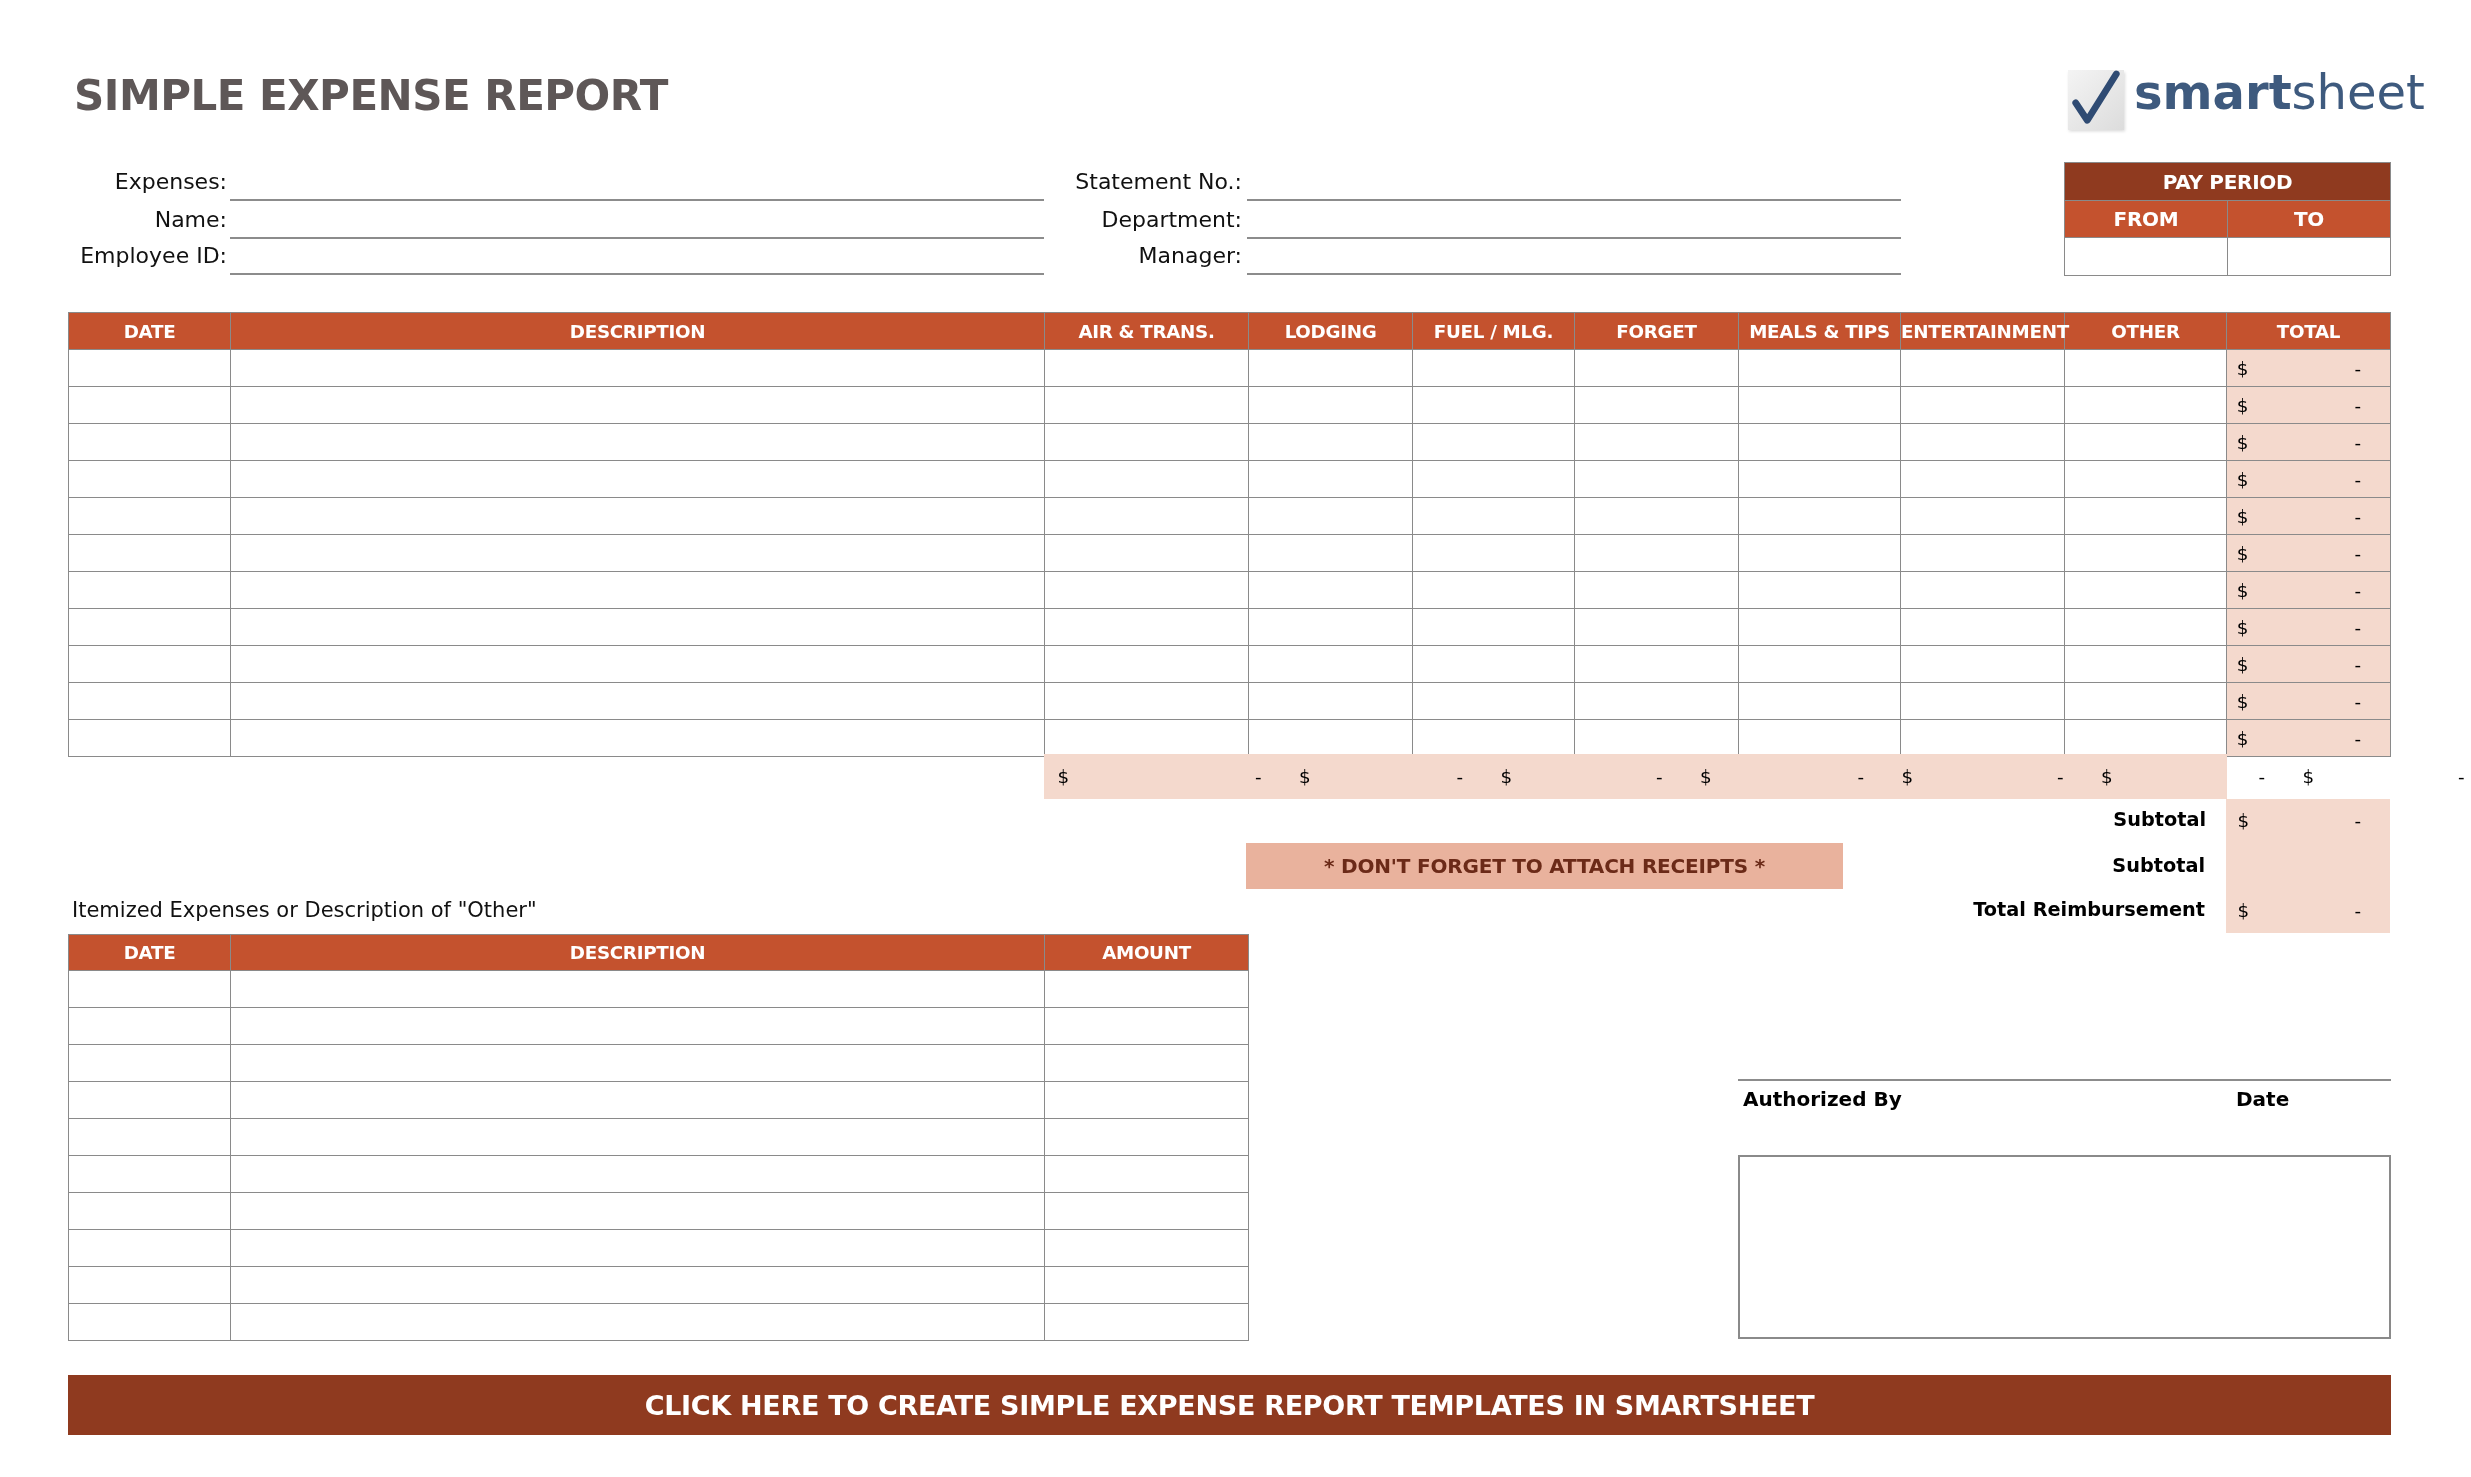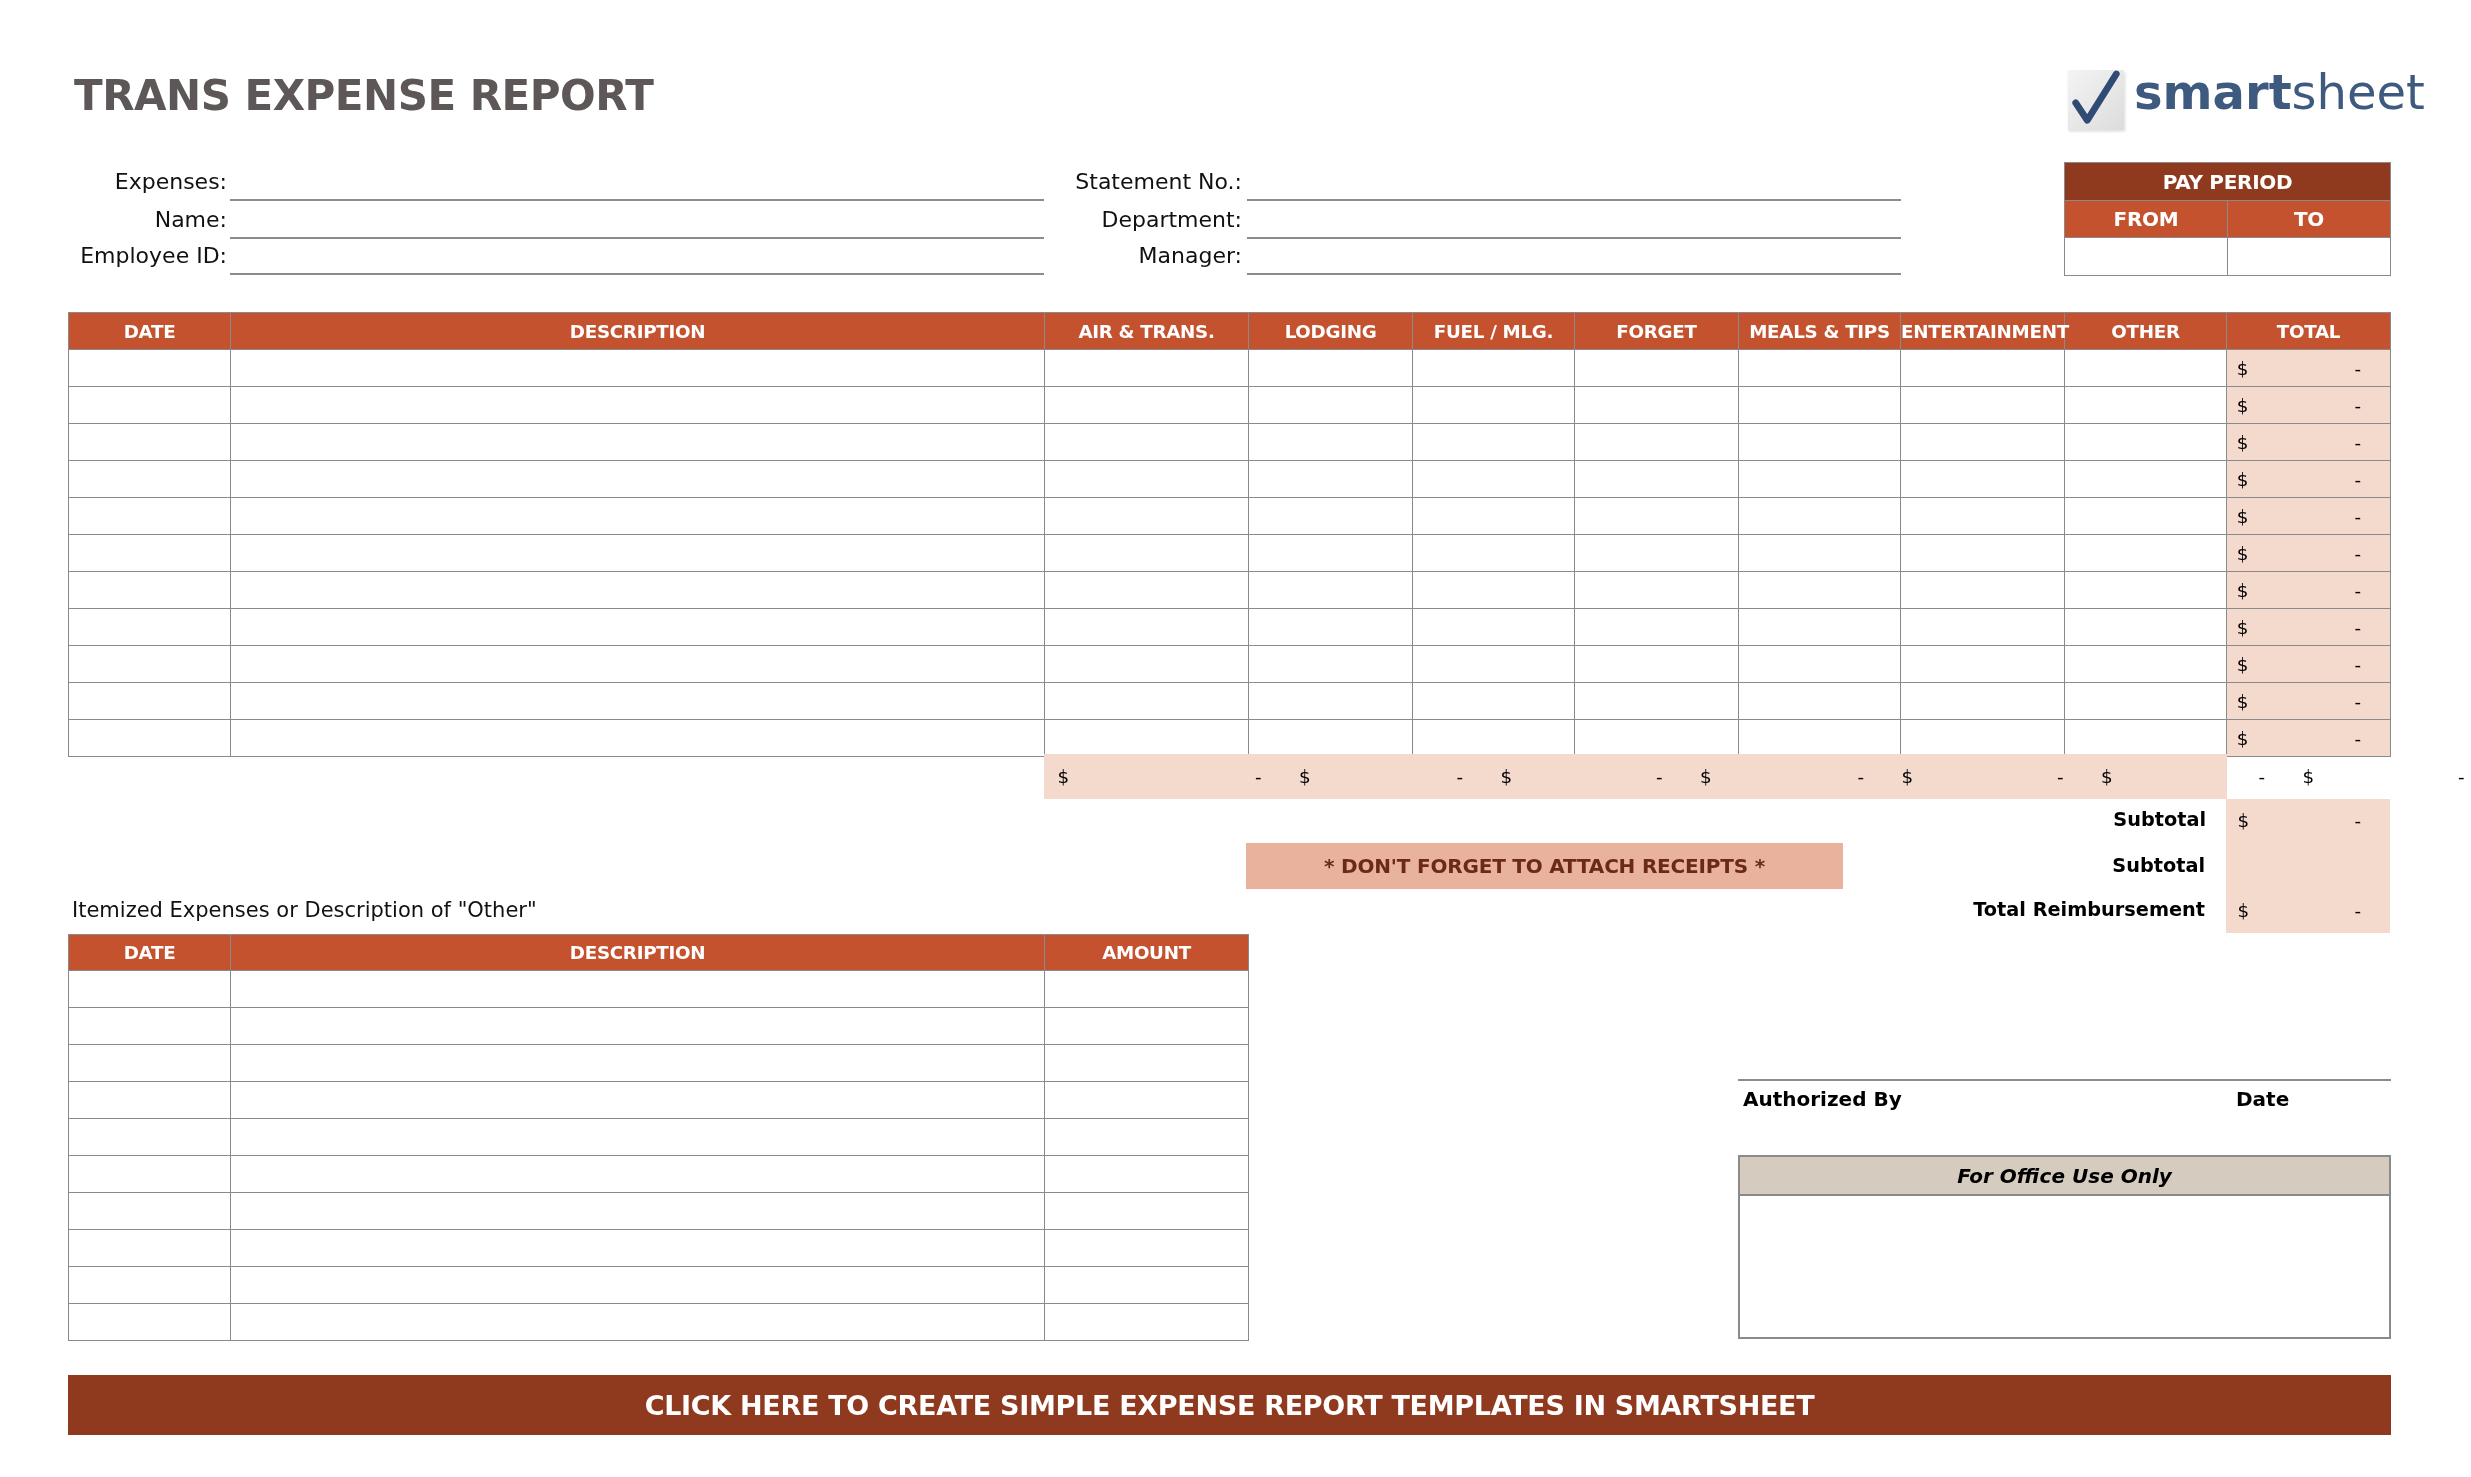--- a/index.html
+++ b/index.html
@@ -46,21 +46,21 @@
                  align-items: center; justify-content: center; font-style: italic; font-weight: bold; font-size: 20px; }
   .office-body { width: 100%; height: 142px; border: none; resize: none; outline: none; background: transparent; }
   .banner { left: 68px; top: 1375px; width: 2323px; height: 60px; background: #8f3a1f; color: #fff;
             font-weight: bold; font-size: 27px; display: flex; align-items: center; justify-content: center;
             letter-spacing: -0.3px; cursor: pointer; white-space: nowrap; }
   .cell-input { width: 100%; height: 100%; border: none; outline: none; background: transparent; }
 </style>
 </head>
 <body>
 
-<div class="abs title">TRANS EXPENSE REPORT</div>
+<div class="abs title">SIMPLE EXPENSE REPORT</div>
 
 <div class="abs logo-box">
   <svg width="56" height="60" viewBox="0 0 58 62">
     <path d="M8 34 L20 52 L50 4" stroke="#2f4b73" stroke-width="7" fill="none" stroke-linecap="round" stroke-linejoin="round"></path>
   </svg>
 </div>
 <div class="abs logo-text"><b>smart</b><span>sheet</span></div>
 
 <div class="abs flabel" style="left:58px; top:168px; width:169px;">Expenses:</div>
 <div class="abs fline" style="left:230px; top:164px; width:814px;"><input value="" style=""></div>
@@ -430,18 +430,17 @@
         <td><input class="cell-input" style=""></td>
       </tr>
     </tbody>
 </table>
 
 <div class="abs auth-line"></div>
 <div class="abs auth-text" style="left:1743px; top:1087px;">Authorized By</div>
 <div class="abs auth-text" style="left:2236px; top:1087px;">Date</div>
 
 <div class="abs office">
-  <div class="office-head">For Office Use Only</div>
   <textarea class="office-body" style=""></textarea>
 </div>
 
 <div class="abs banner">CLICK HERE TO CREATE SIMPLE EXPENSE REPORT TEMPLATES IN SMARTSHEET</div>
 
 
 </body></html>

